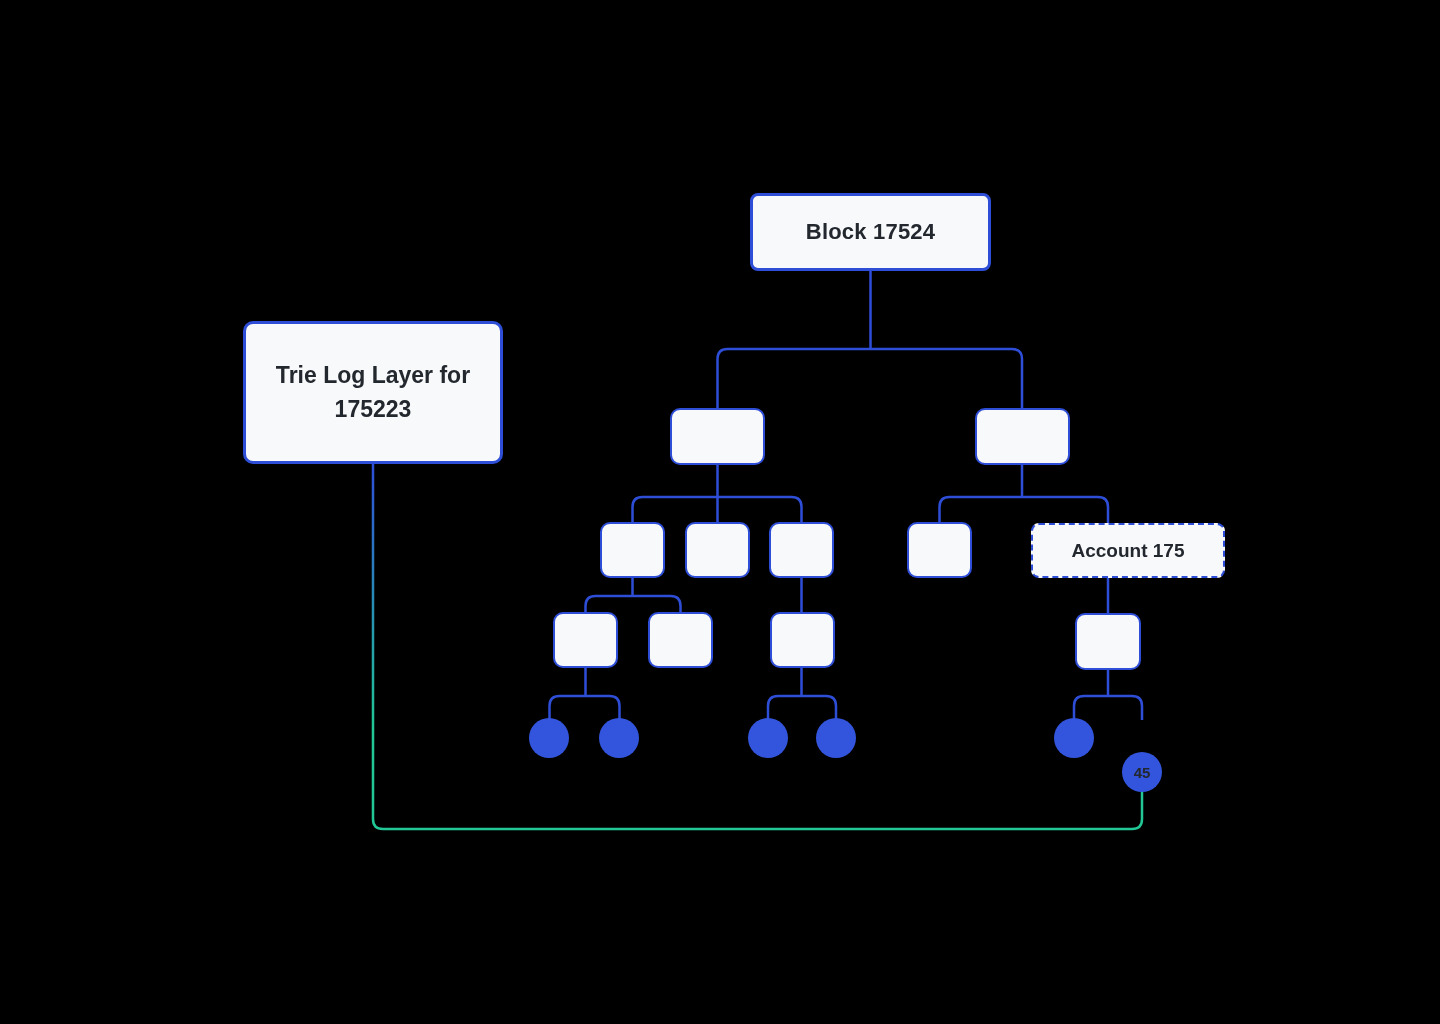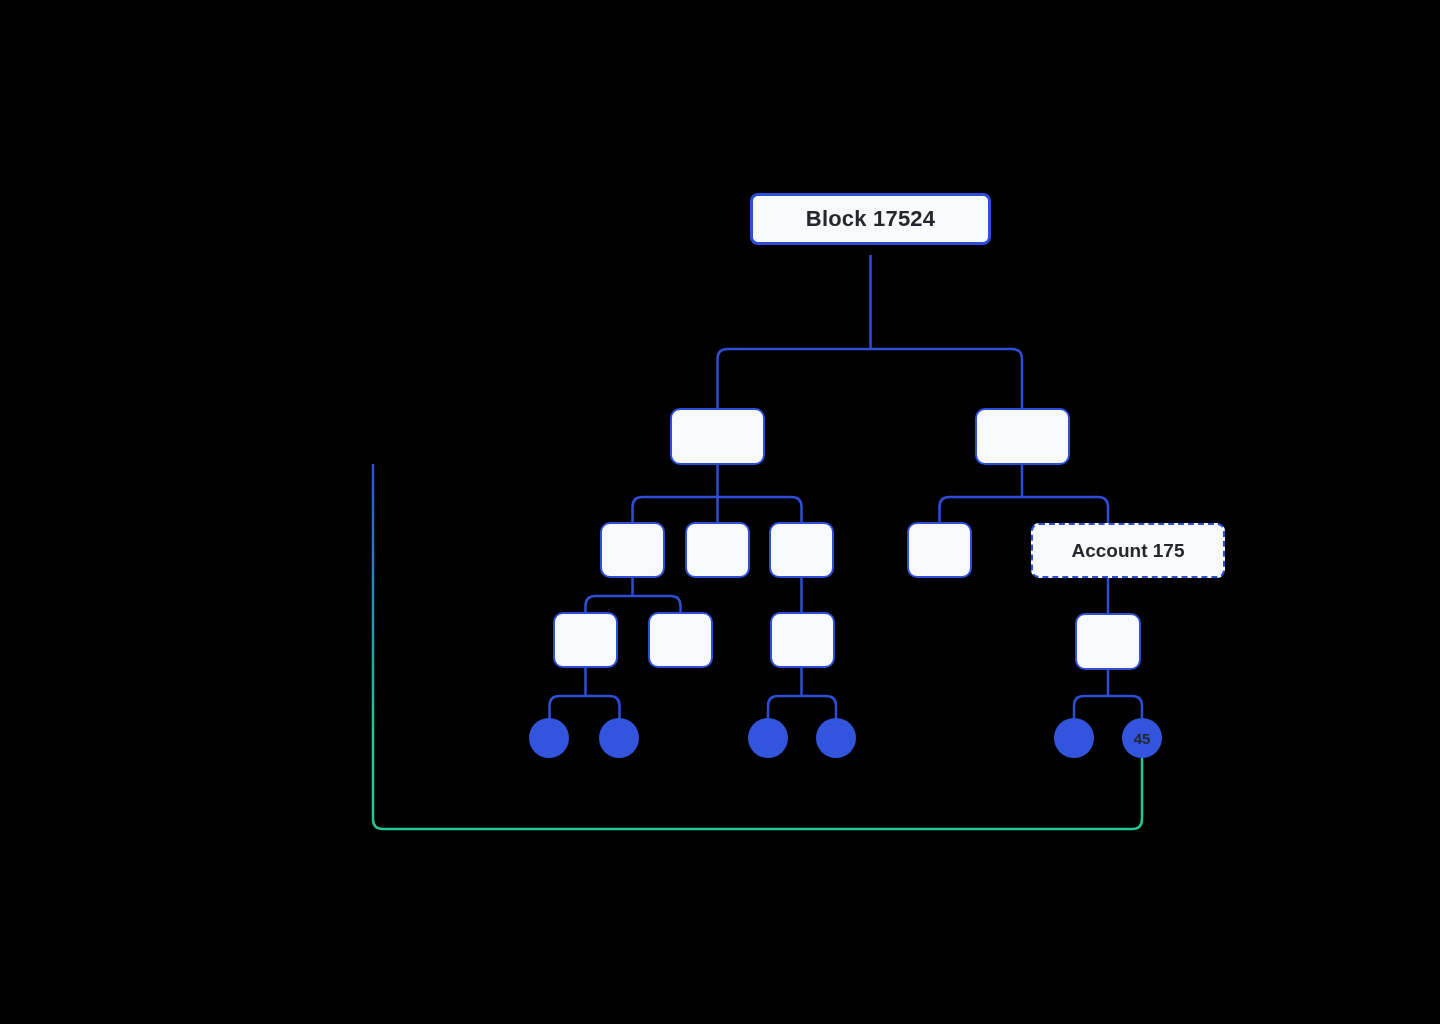--- a/index.html
+++ b/index.html
@@ -82,24 +82,30 @@
     <path class="edge" d="M1108,578 L1108,613"></path>
 
     <path class="edge" d="M585.5,668 L585.5,696"></path>
     <path class="edge" d="M549.5,720 L549.5,706 Q549.5,696 559.5,696 L609.5,696 Q619.5,696 619.5,706 L619.5,720"></path>
     <path class="edge" d="M801.5,668 L801.5,696"></path>
     <path class="edge" d="M768,720 L768,706 Q768,696 778,696 L826,696 Q836,696 836,706 L836,720"></path>
     <path class="edge" d="M1108,670 L1108,696"></path>
     <path class="edge" d="M1074,720 L1074,706 Q1074,696 1084,696 L1132,696 Q1142,696 1142,706 L1142,720"></path>
   </svg>
 
-  <div class="node big" style="left:750px;top:193px;width:241px;height:52px;border-radius:8px;">
+  <div class="node big" style="left:750px;top:193px;width:241px;height:78px;border-radius:8px;">
     <span class="block-label">Block 17524</span>
   </div>
 
+  <div class="node big" style="left:243px;top:321px;width:260px;height:143px;">
+    <span class="trie-label">
+      <span>Trie Log Layer for</span><br>
+      <span>175223</span>
+    </span>
+  </div>
 
   <div class="node" style="left:670px;top:408px;width:95px;height:57px;"></div>
   <div class="node" style="left:975px;top:408px;width:95px;height:57px;"></div>
 
   <div class="node" style="left:600px;top:522px;width:65px;height:56px;"></div>
   <div class="node" style="left:685px;top:522px;width:65px;height:56px;"></div>
   <div class="node" style="left:769px;top:522px;width:65px;height:56px;"></div>
   <div class="node" style="left:907px;top:522px;width:65px;height:56px;"></div>
   <div class="node dashed" style="left:1031px;top:523px;width:194px;height:55px;">
     <span class="account-label">Account 175</span>
@@ -108,17 +114,17 @@
   <div class="node" style="left:553px;top:612px;width:65px;height:56px;"></div>
   <div class="node" style="left:648px;top:612px;width:65px;height:56px;"></div>
   <div class="node" style="left:770px;top:612px;width:65px;height:56px;"></div>
   <div class="node" style="left:1075px;top:613px;width:66px;height:57px;"></div>
 
   <div class="leaf" style="left:529px;top:718px;"></div>
   <div class="leaf" style="left:599px;top:718px;"></div>
   <div class="leaf" style="left:748px;top:718px;"></div>
   <div class="leaf" style="left:816px;top:718px;"></div>
   <div class="leaf" style="left:1054px;top:718px;"></div>
-  <div class="leaf" style="left:1122px;top:718px;">
+  <div class="leaf" style="left:1122px;top:752px;">
     <span>45</span>
   </div>
 
 </div>
 
 </body></html>

